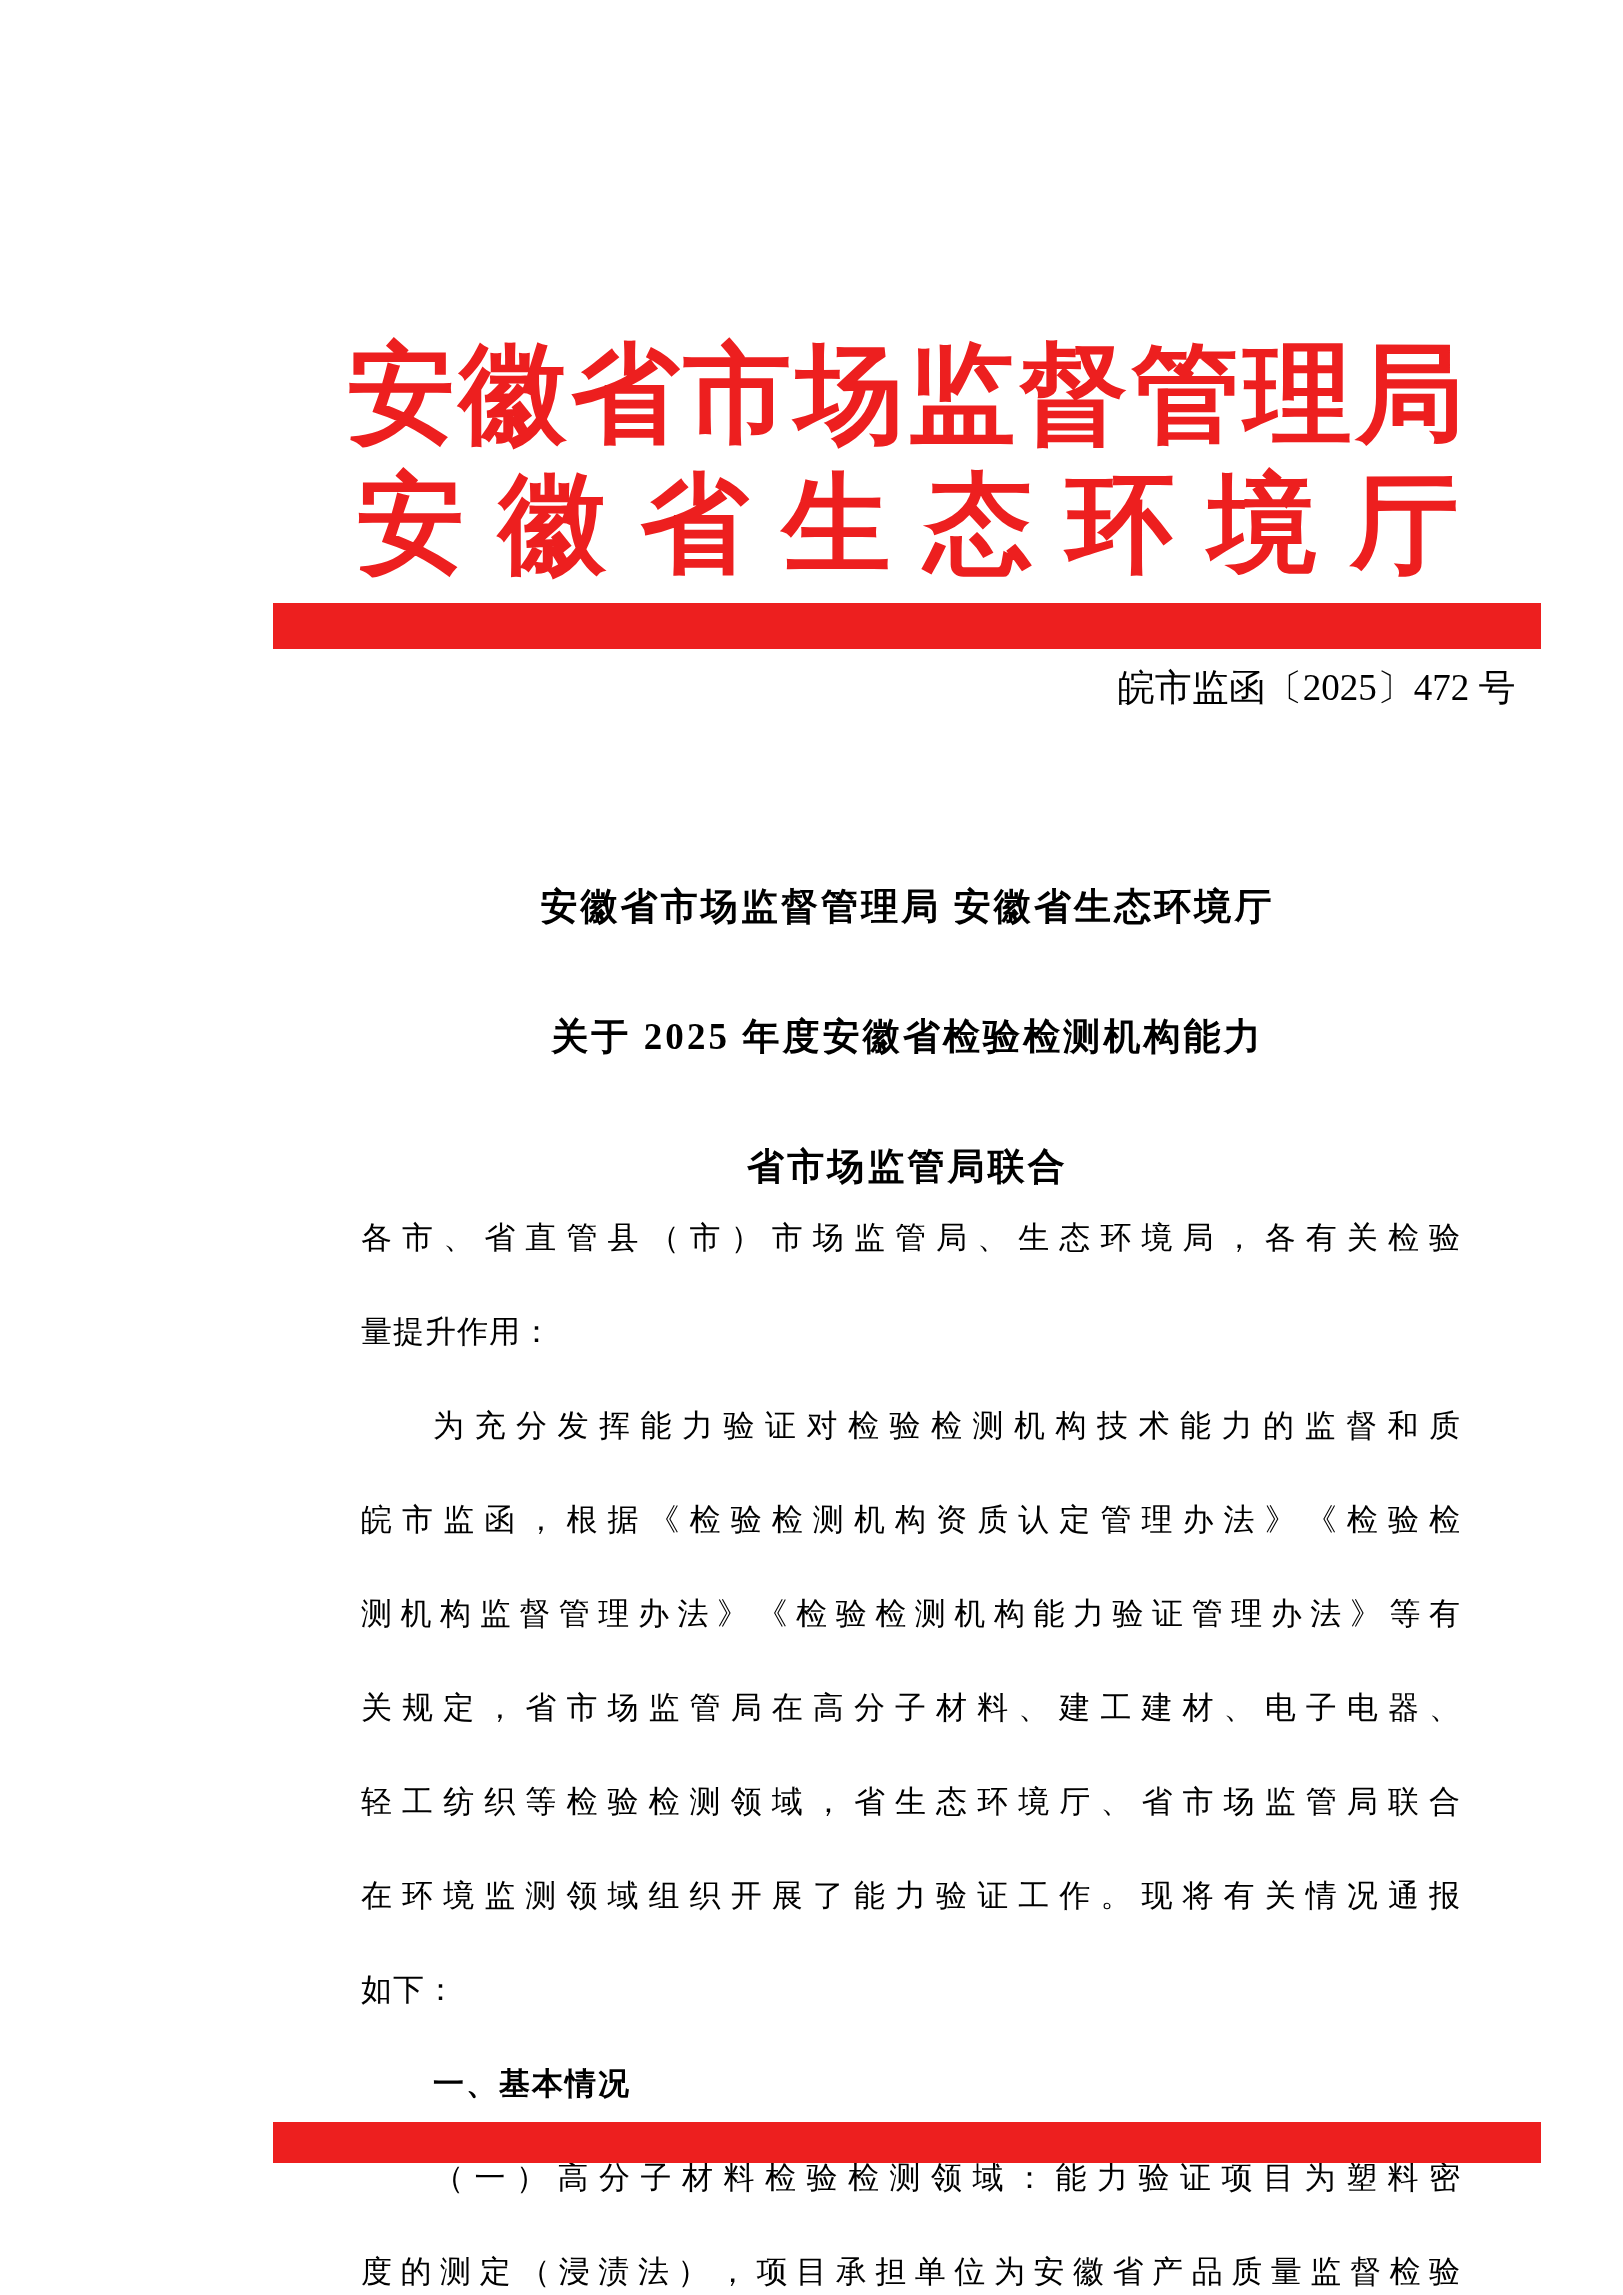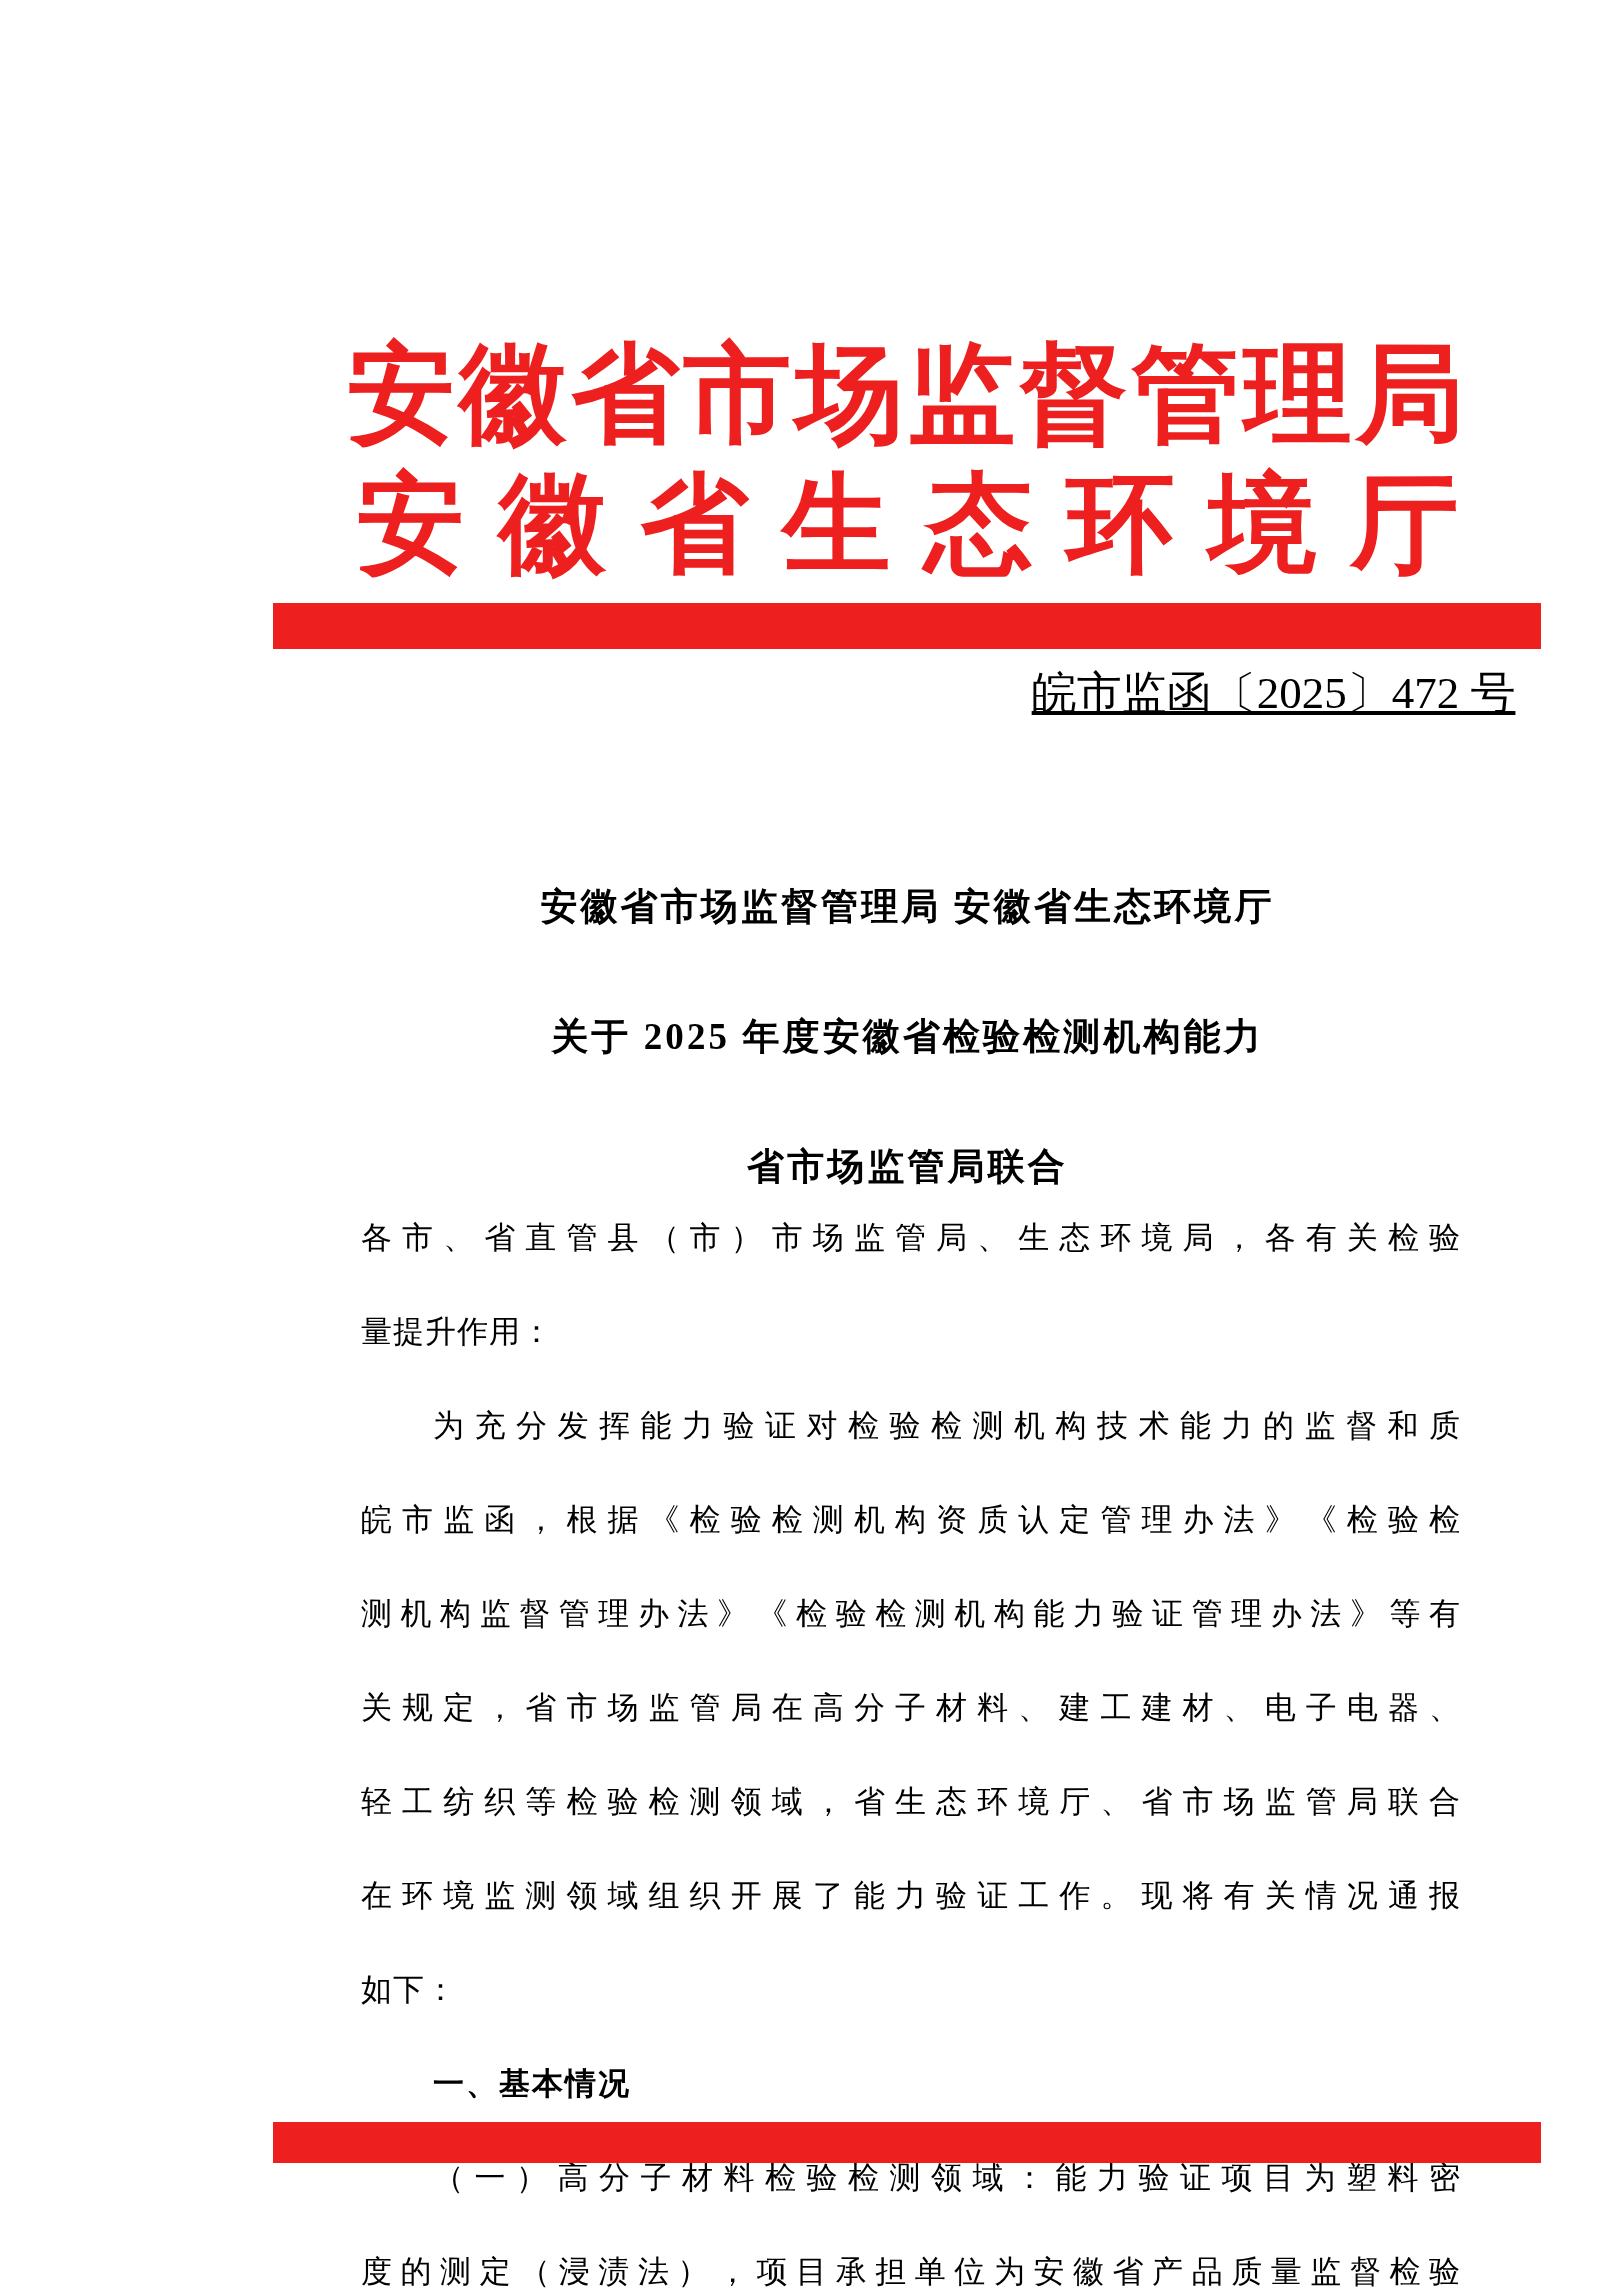--- a/index.html
+++ b/index.html
@@ -43,24 +43,23 @@
   .rule-bottom-thick { top: 2035px; height: 9.7px; }
 
   
   .doc-number {
     position: absolute;
     top: 553px;
     left: 177px;
     width: 1268px;
     padding-right: 25.6px;
     text-align: right;
-    font-size: 45px;
+    font-size: 37px;
     line-height: 1.25;
     white-space: nowrap;
-    text-decoration: underline;
   }
 
   
   .doc-title {
     position: absolute;
     top: 722px;
     left: 0;
     width: 100%;
     text-align: center;
     font-weight: bold;

